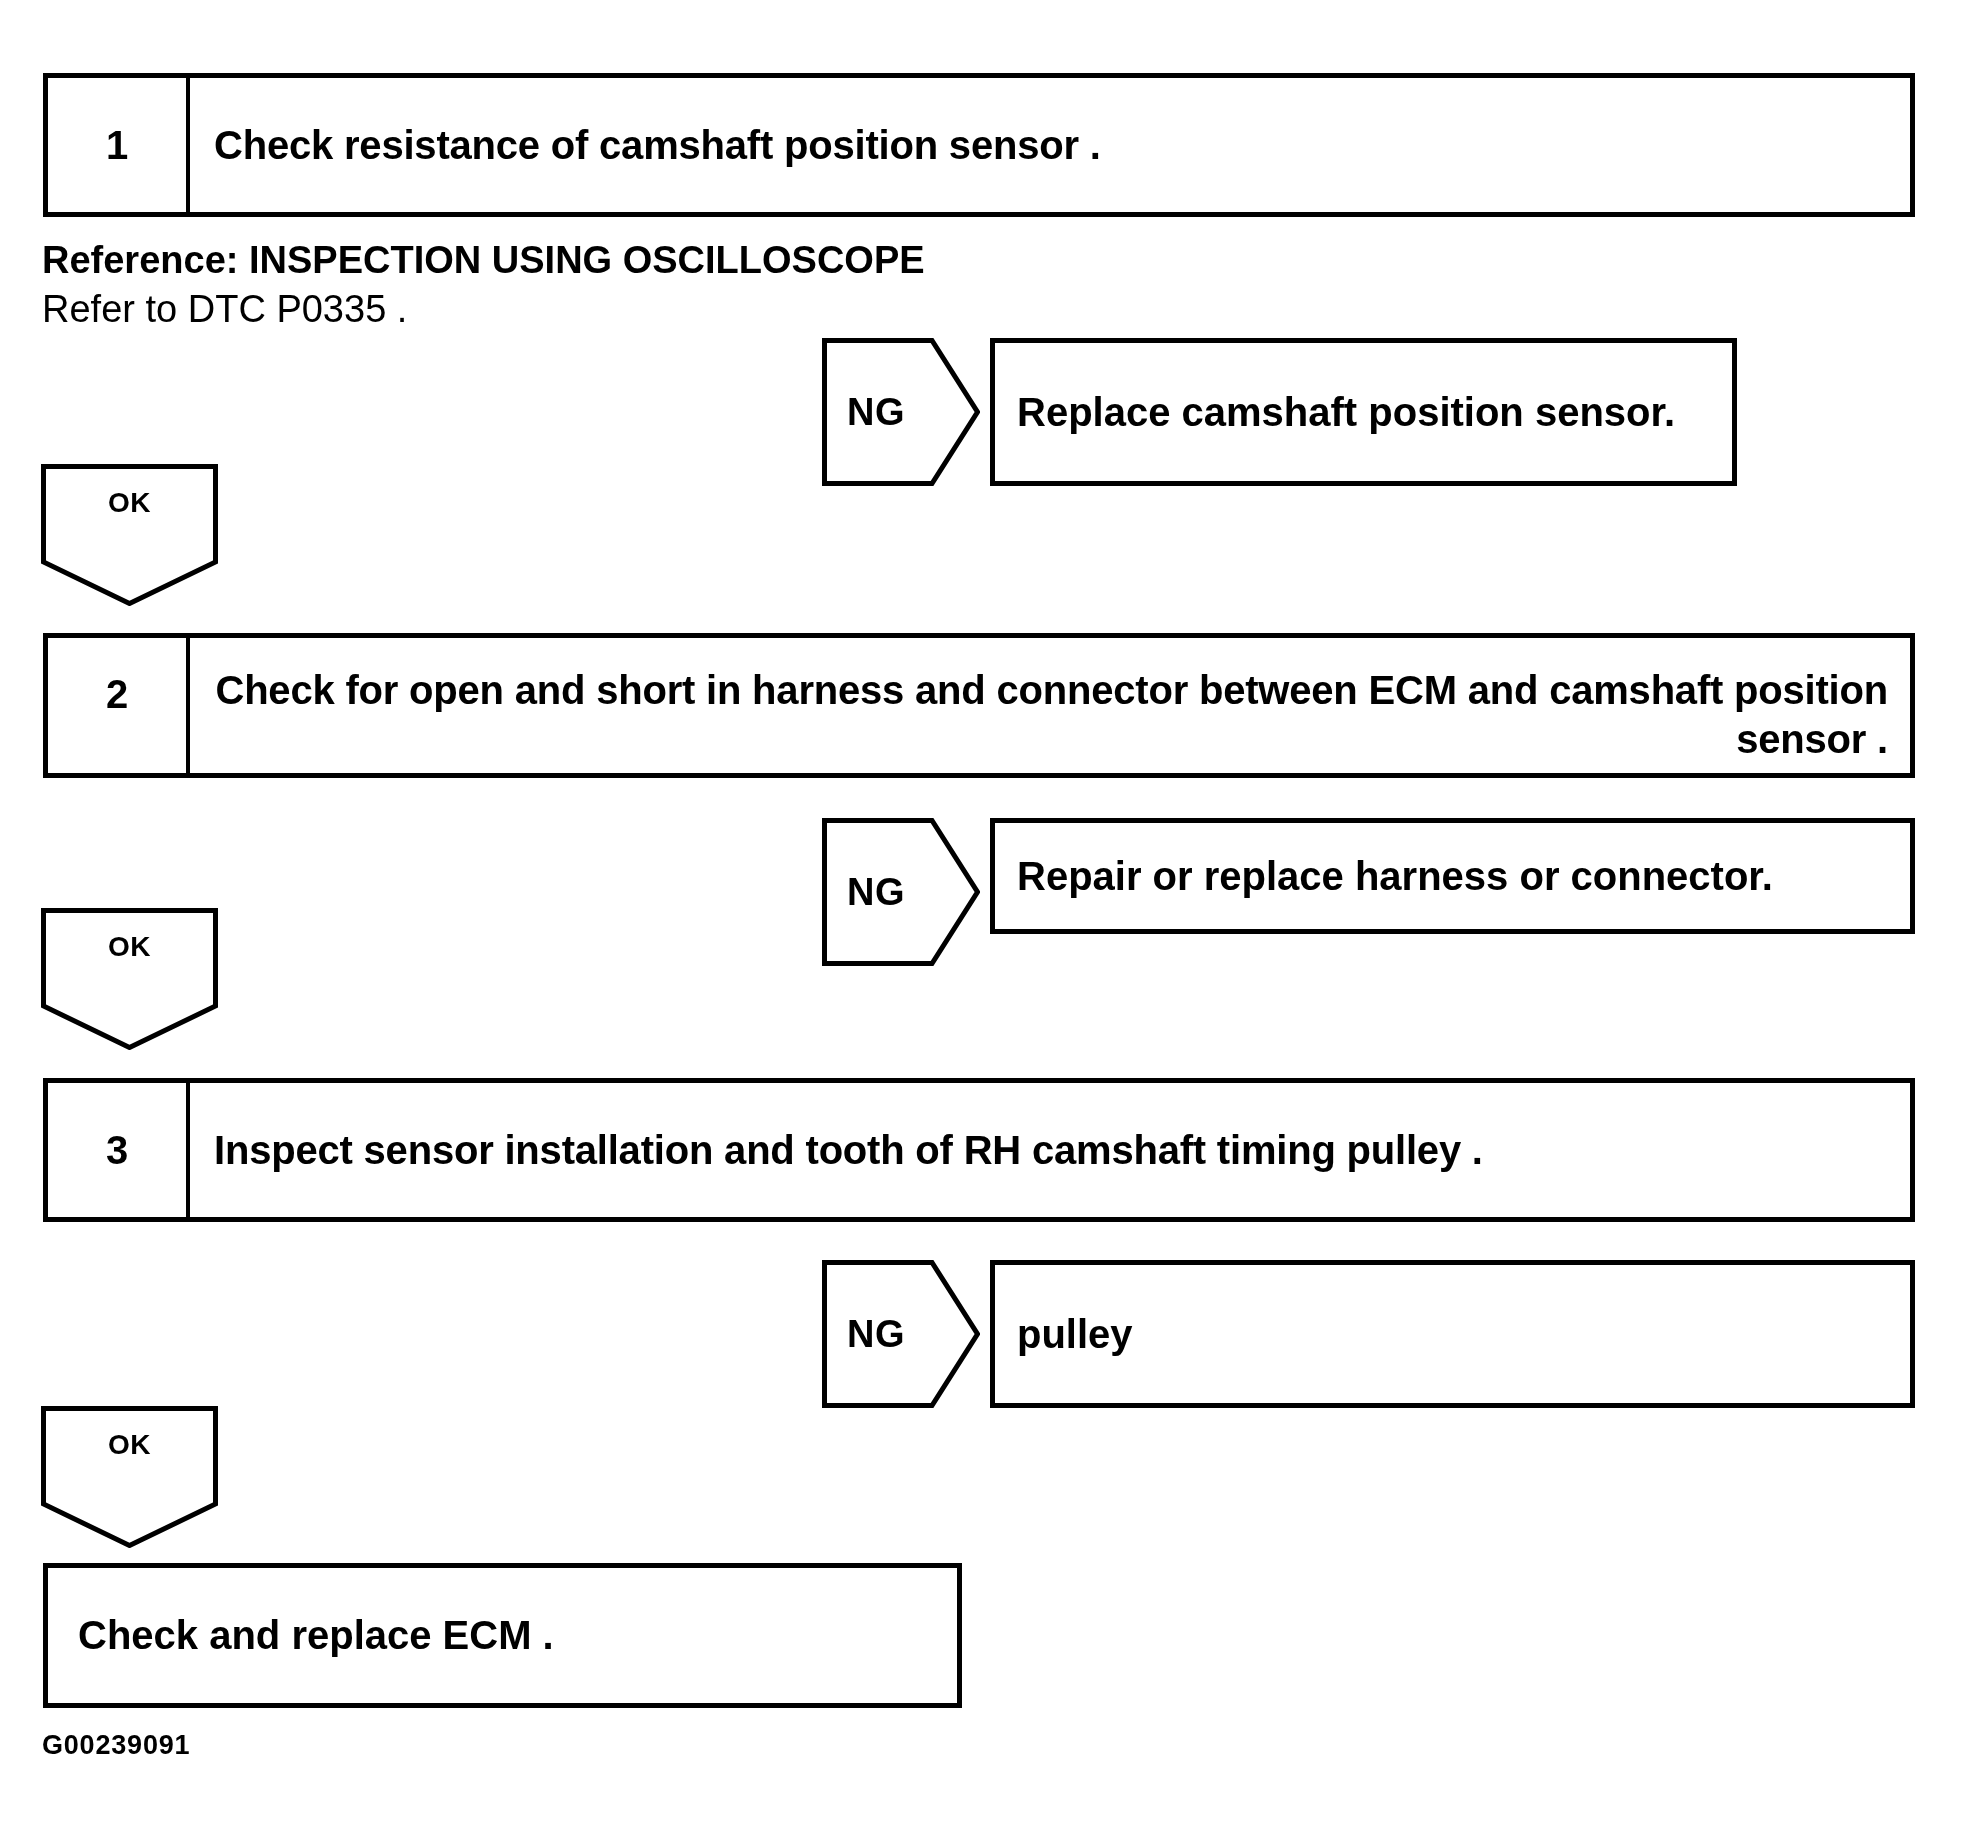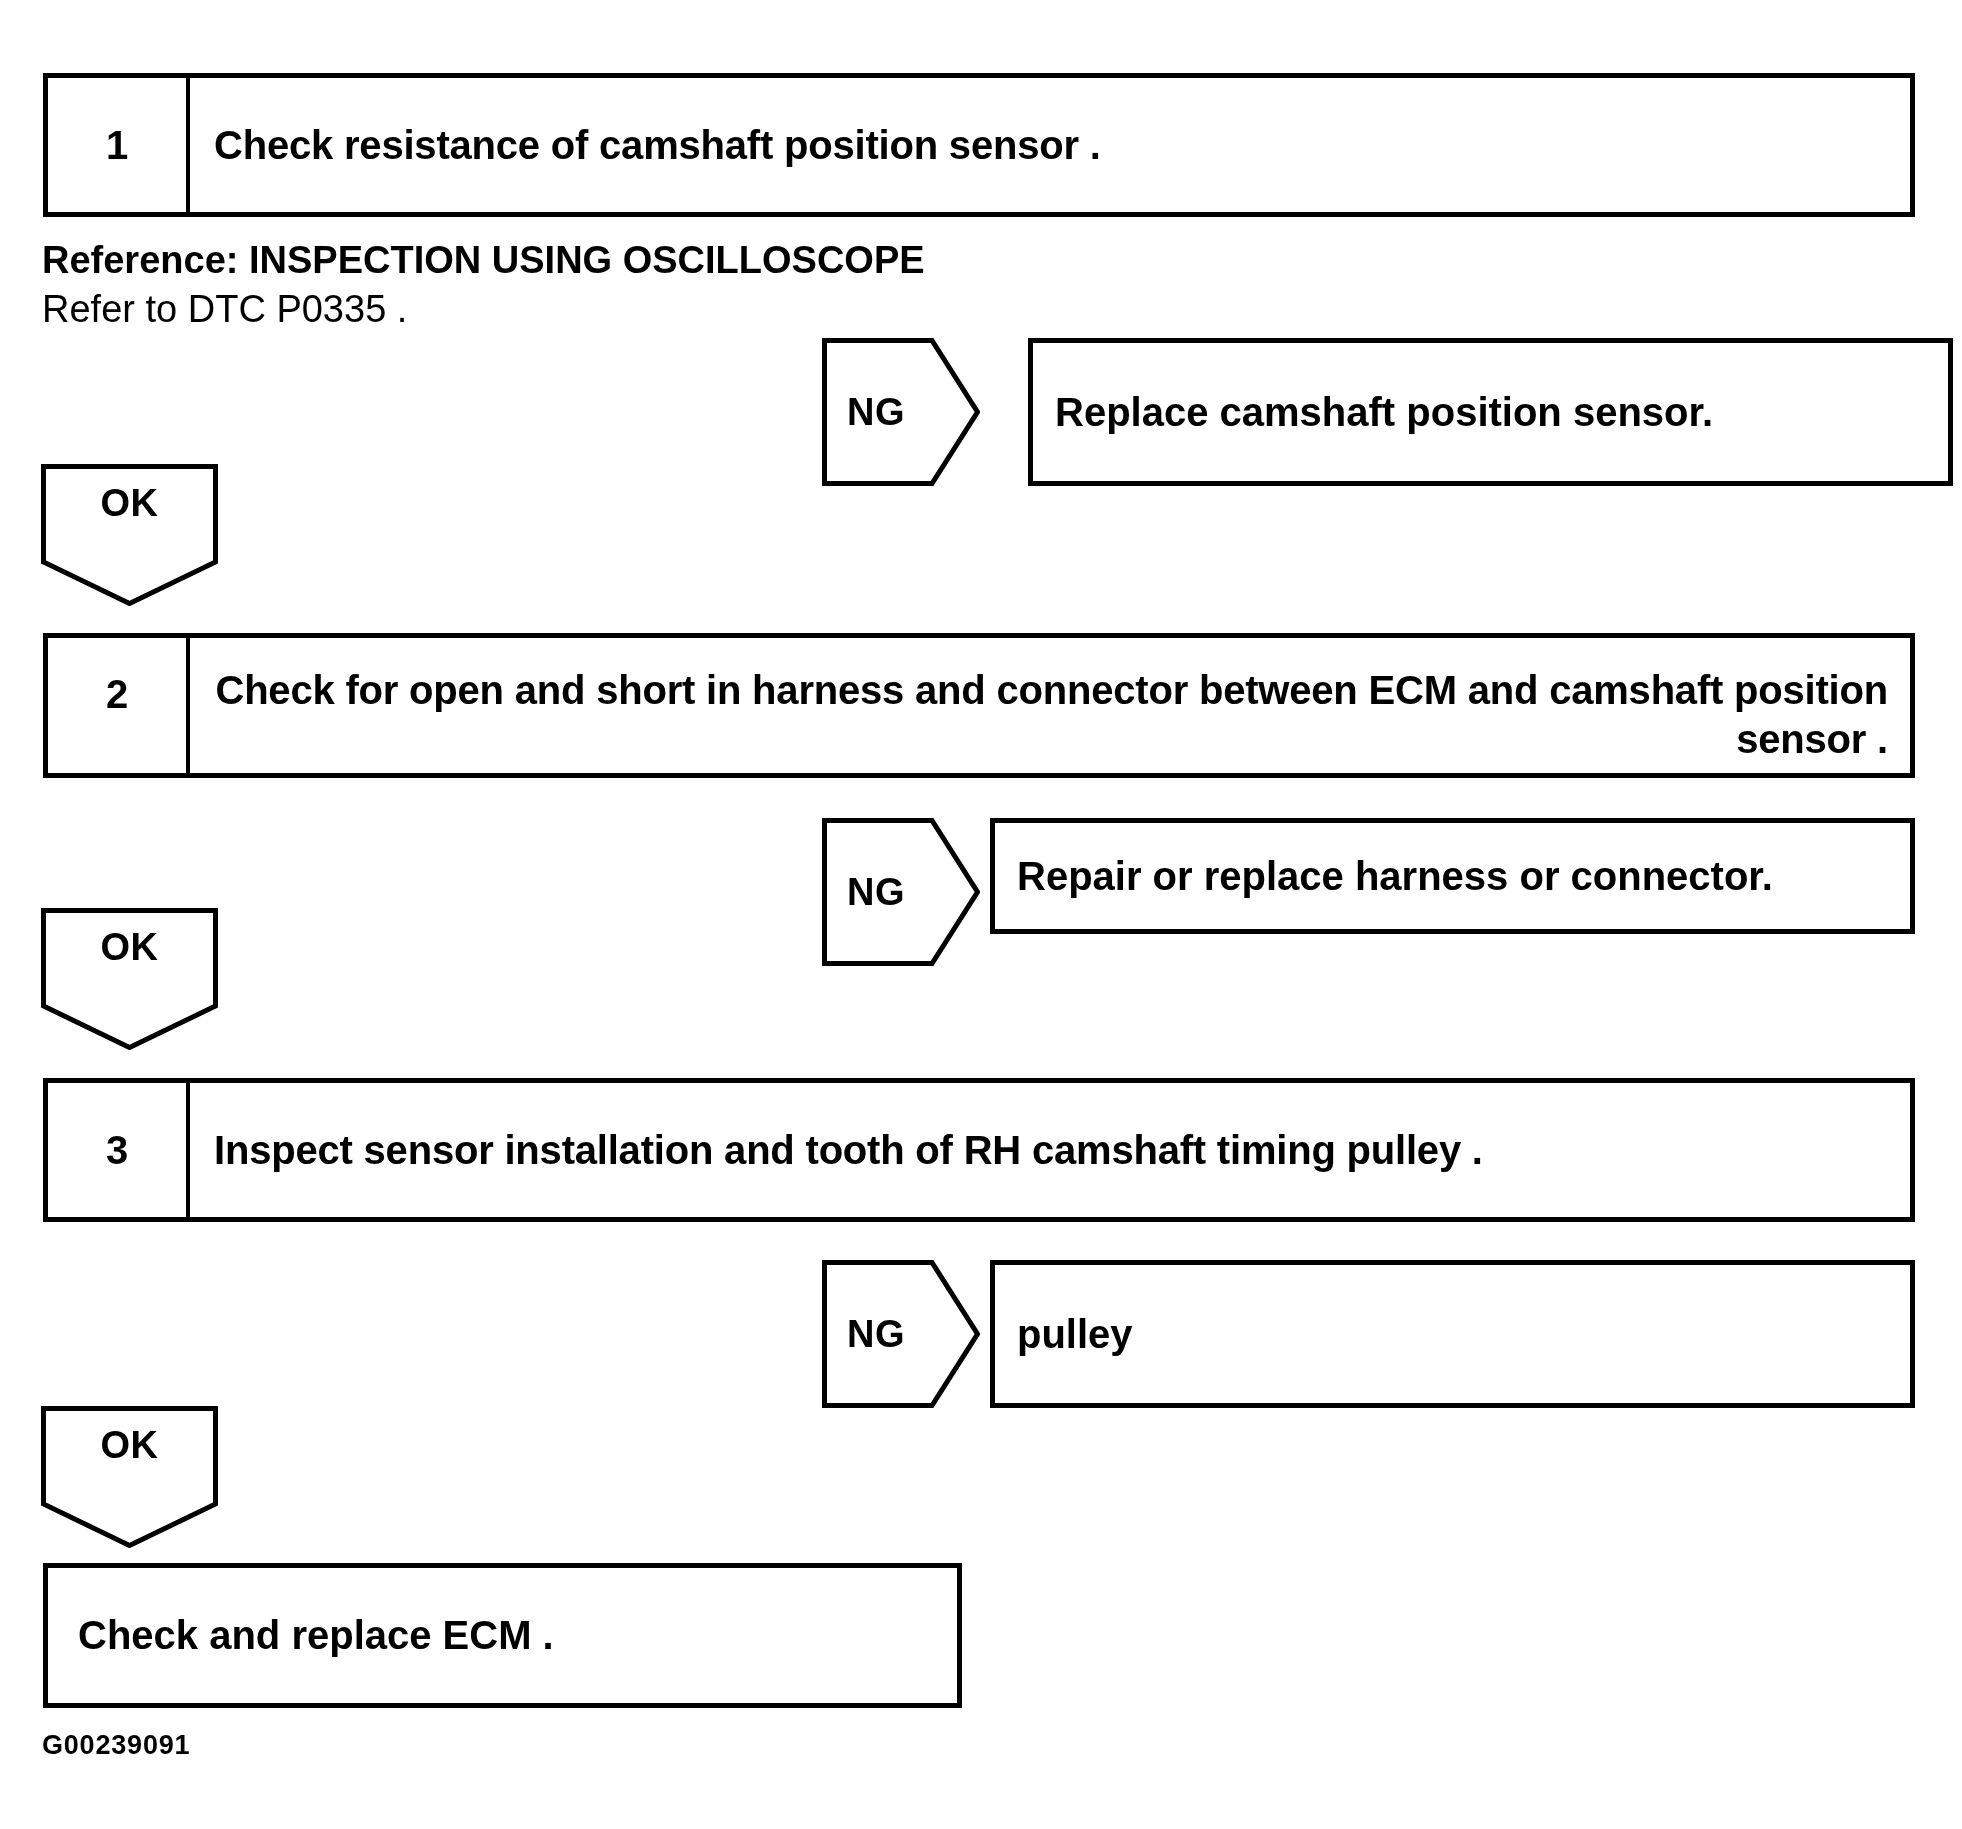--- a/index.html
+++ b/index.html
@@ -137,21 +137,21 @@
   .ok-label {
     position: absolute;
     left: 0;
     top: 0;
     width: 100%;
     height: 78px;
     display: flex;
     align-items: center;
     justify-content: center;
     font-weight: bold;
-    font-size: 38px;
+    font-size: 28px;
     letter-spacing: 0.5px;
   }
 
   
   .ref-note {
     position: absolute;
     font-size: 38px;
     line-height: 1.28;
   }
   .ref-note .ref-title {
@@ -188,21 +188,21 @@
     <span class="ref-title">Reference: INSPECTION USING OSCILLOSCOPE</span>
     <span class="ref-sub">Refer to DTC P0335 .</span>
   </div>
 
   <div class="ng-arrow" style="left:822px; top:338px; width:158px; height:148px;">
     <svg viewBox="0 0 158 148" preserveAspectRatio="none" aria-hidden="true">
       <polygon points="2.5,2.5 110,2.5 155.5,74 110,145.5 2.5,145.5" fill="#ffffff" stroke="#000000" stroke-width="5" stroke-linejoin="miter"></polygon>
     </svg>
     <span class="ng-label">NG</span>
   </div>
-  <div class="ng-result" style="left:990px; top:338px; width:925px; height:148px;margin-left:38px;">
+  <div class="ng-result" style="left:990px; top:338px; width:747px; height:148px;">
     <span class="rt">Replace camshaft position sensor.</span>
   </div>
 
   <div class="ok-arrow" style="left:41px; top:464px; width:177px; height:142px;">
     <svg viewBox="0 0 177 142" preserveAspectRatio="none" aria-hidden="true">
       <polygon points="2.5,2.5 174.5,2.5 174.5,98 88.5,139.5 2.5,98" fill="#ffffff" stroke="#000000" stroke-width="5" stroke-linejoin="miter"></polygon>
     </svg>
     <span class="ok-label">OK</span>
   </div>
 

